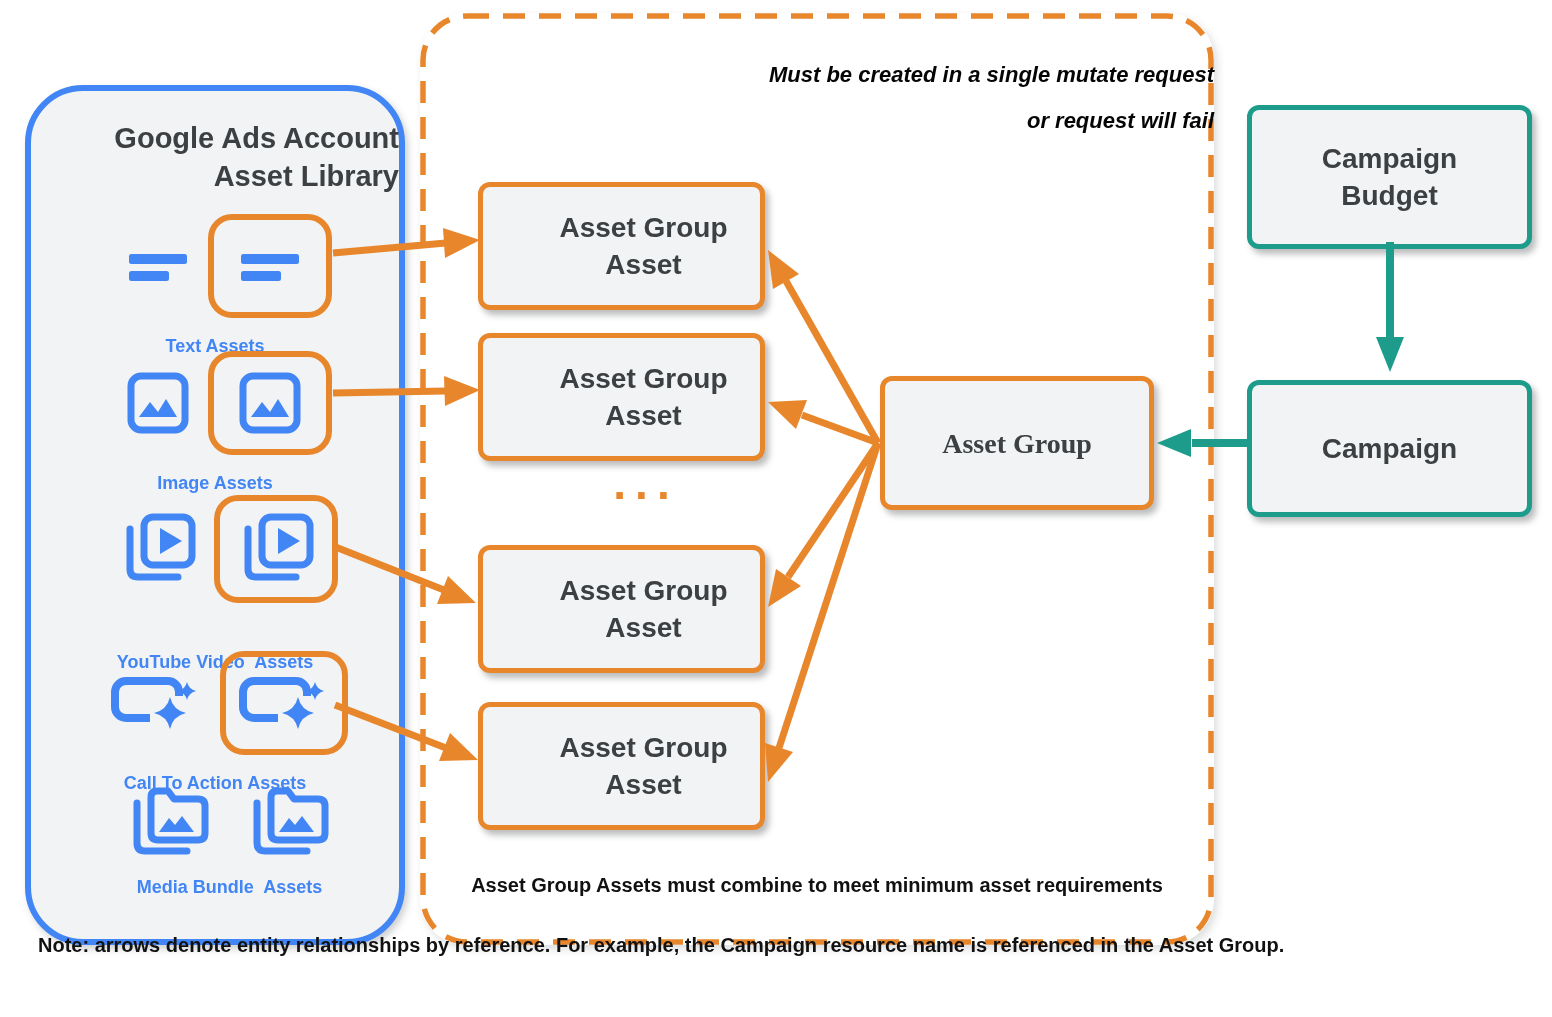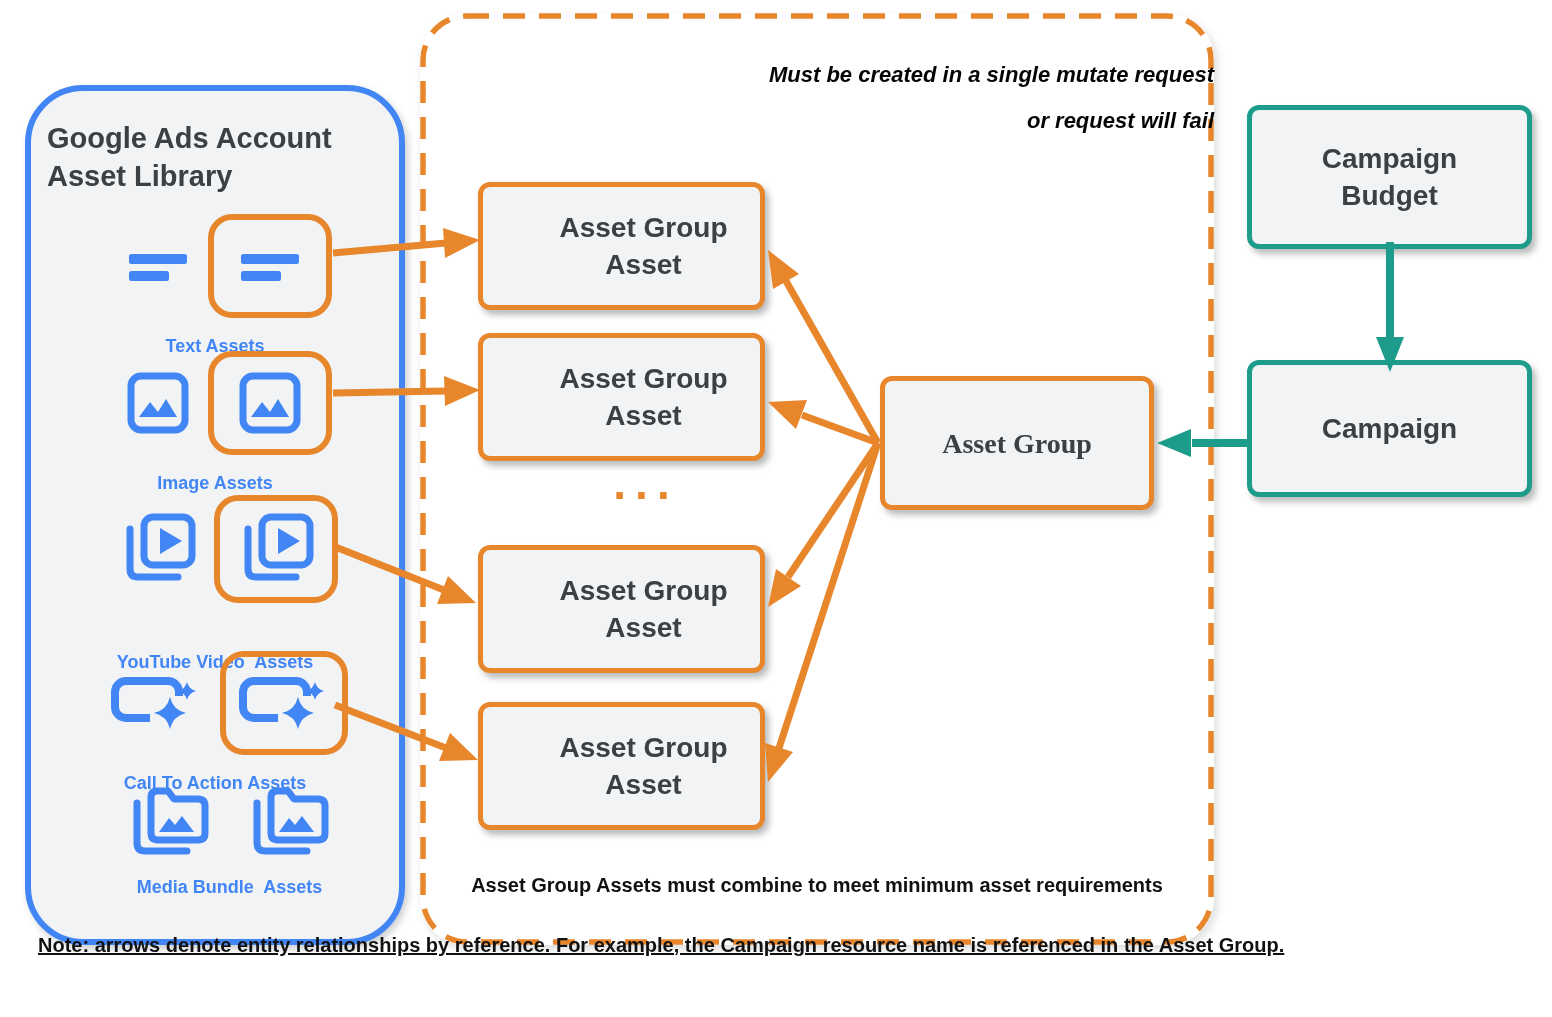--- a/index.html
+++ b/index.html
@@ -26,23 +26,23 @@
     position: absolute;
     left: 25px; top: 85px;
     width: 380px; height: 860px;
     background: var(--fill);
     border: 6px solid var(--blue);
     border-radius: 58px;
     box-shadow: 3px 4px 7px rgba(60,64,67,0.25);
   }
   .library-title {
     position: absolute;
-    left: 16px; top: 28px;
+    left: 0; top: 28px;
     width: 100%;
-    text-align: left;
+    text-align: right;
     font-size: 29px;
     font-weight: bold;
     line-height: 38px;
     color: var(--dark);
   }
   .asset-row {
     position: absolute;
     left: 0;
     width: 100%;
     display: flex;
@@ -138,21 +138,20 @@
   }
 
   
   .page-note {
     position: absolute;
     left: 38px; top: 934px;
     width: 1480px;
     font-size: 20px;
     font-weight: bold;
     color: var(--black);
-    text-decoration: underline;
   }
 
   
   .arrow-layer {
     position: absolute;
     inset: 0;
     pointer-events: none;
   }
   .arrow-orange line { stroke: var(--orange); stroke-width: 7; }
   .arrow-orange polygon { fill: var(--orange); }
@@ -286,21 +285,21 @@
 
   <div class="entity-box" style="left:880px; top:376px; width:274px; height:134px;font-family:Liberation Serif, serif;">
     <span>Asset Group</span>
   </div>
 
   <div class="mutate-footnote">Asset Group Assets must combine to meet minimum asset requirements</div>
 
   <div class="entity-box teal" style="left:1247px; top:105px; width:285px; height:144px;">
     <span style="max-width:180px;">Campaign Budget</span>
   </div>
-  <div class="entity-box teal" style="left:1247px; top:360px; width:285px; height:137px;">
+  <div class="entity-box teal" style="left:1247px; top:380px; width:285px; height:137px;">
     <span>Campaign</span>
   </div>
 
   <svg class="arrow-layer" width="1552" height="1017" viewBox="0 0 1552 1017">
 
     <g class="arrow-orange">
       <line x1="333" y1="253" x2="446" y2="243"></line>
       <polygon points="480,240 445,258 443,228"></polygon>
     </g>
     <g class="arrow-orange">

